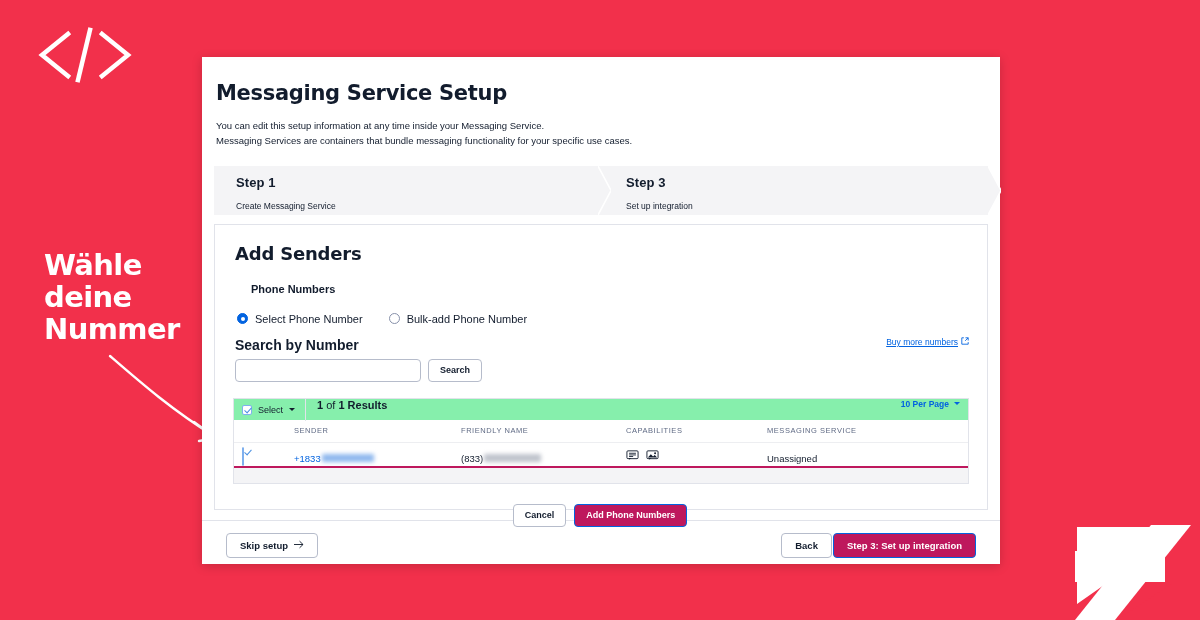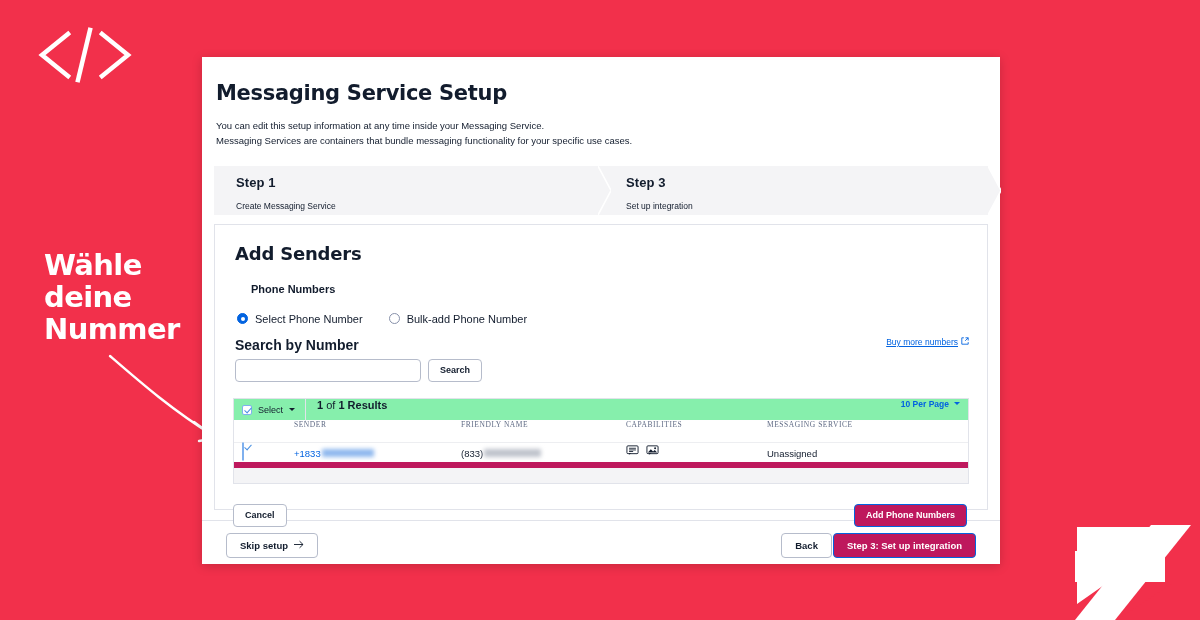--- a/index.html
+++ b/index.html
@@ -330,39 +330,39 @@
     white-space: nowrap;
   }
 
   .table {
     border: 1px solid #E1E3EA;
     border-top: none;
     background: #fff;
   }
   .thead {
     display: flex;
+    align-items: center;
     height: 23px;
     padding: 0 8px;
     box-sizing: border-box;
     border-bottom: 1px solid #EDEEF1;
-    font-family: Liberation Serif, serif;
   }
   .th {
     font-size: 7.5px;
     letter-spacing: .55px;
     color: #606B85;
     text-transform: uppercase;
   }
   .trow {
     display: flex;
-    align-items: flex-start;
+    align-items: flex-end;
     height: 25px;
     padding: 0 8px;
     box-sizing: border-box;
-    border-bottom: 6px solid #be185d;
+    border-bottom: 2px solid #be185d;
   }
   .trow-filler {
     height: 15px;
     background: #F4F4F6;
   }
   .c-chk   { width: 52px; flex: none; }
   .c-send  { width: 167px; flex: none; }
   .c-name  { width: 165px; flex: none; }
   .c-cap   { width: 141px; flex: none; }
   .c-svc   { flex: 1; }
@@ -381,21 +381,21 @@
     border-radius: 1px;
     filter: blur(2.1px);
   }
   .redact-blue { width: 52px; background: #8FB8EE; }
   .redact-grey { width: 57px; background: #BFC3CC; }
   .cap-icons { display: flex; gap: 7px; align-items: center; }
 
   
   .panel-actions {
     display: flex;
-    justify-content: space-between;
+    justify-content: center;
     gap: 8px;
     margin-top: 20px;
     padding-right: 2px;
   }
 
   
   .footer {
     height: 44px;
     border-top: 1px solid #E1E3EA;
     display: flex;

